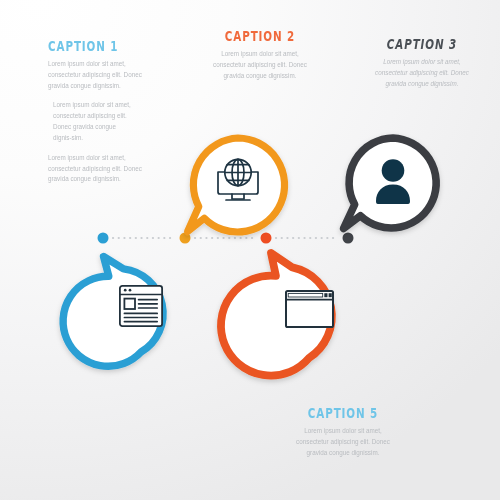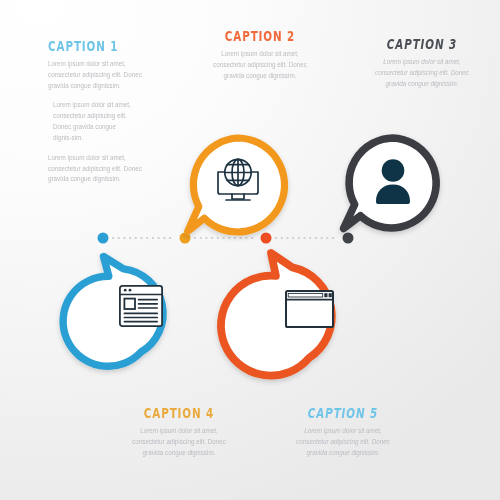--- a/index.html
+++ b/index.html
@@ -38,21 +38,21 @@
 
   .c1{left:36px;top:38px;width:104px;margin-left:12px;}
   .c1 .caption-title{color:#6fc5e8;}
   .c1 .p2{padding-left:5px;width:82px;}
   .c2{left:205px;top:28px;width:110px;text-align:center;}
   .c2 .caption-title{color:#f06a3c;}
   .c3{left:368px;top:36px;width:108px;text-align:center;font-style:italic;}
   .c3 .caption-title{color:#4a4f55;}
   .c4{left:124px;top:405px;width:110px;text-align:center;}
   .c4 .caption-title{color:#e9a93c;}
-  .c5{left:288px;top:405px;width:110px;text-align:center;font-style:italic;}
+  .c5{left:288px;top:405px;width:110px;text-align:center;}
   .c5 .caption-title{color:#6fc5e8;}
 
   
   #timeline{position:absolute;left:0;top:225px;width:500px;height:26px;}
 
   
   .bubble{position:absolute;}
   .bubble svg{display:block;overflow:visible;}
 </style>
 </head>
@@ -70,24 +70,20 @@
   <div class="caption-block c2">
     <div class="caption-title ctr">CAPTION 2</div>
     <p class="caption-para">Lorem ipsum dolor sit amet, consectetur adipiscing elit. Donec gravida congue dignissim.</p>
   </div>
 
   <div class="caption-block c3">
     <div class="caption-title ctr">CAPTION 3</div>
     <p class="caption-para">Lorem ipsum dolor sit amet, consectetur adipiscing elit. Donec gravida congue dignissim.</p>
   </div>
 
-  <div class="caption-block c4">
-    <div class="caption-title ctr">CAPTION 4</div>
-    <p class="caption-para">Lorem ipsum dolor sit amet, consectetur adipiscing elit. Donec gravida congue dignissim.</p>
-  </div>
 
   <div class="caption-block c5">
     <div class="caption-title ctr">CAPTION 5</div>
     <p class="caption-para">Lorem ipsum dolor sit amet, consectetur adipiscing elit. Donec gravida congue dignissim.</p>
   </div>
 
   <svg id="timeline" viewBox="0 0 500 26">
     <g id="timeline-dashes">
         <line x1="113" y1="13" x2="175" y2="13" stroke="#c9ccd0" stroke-width="2.2" stroke-linecap="round" stroke-dasharray="0.1 5.6"></line>
         <line x1="195" y1="13" x2="256" y2="13" stroke="#c9ccd0" stroke-width="2.2" stroke-linecap="round" stroke-dasharray="0.1 5.6"></line>

